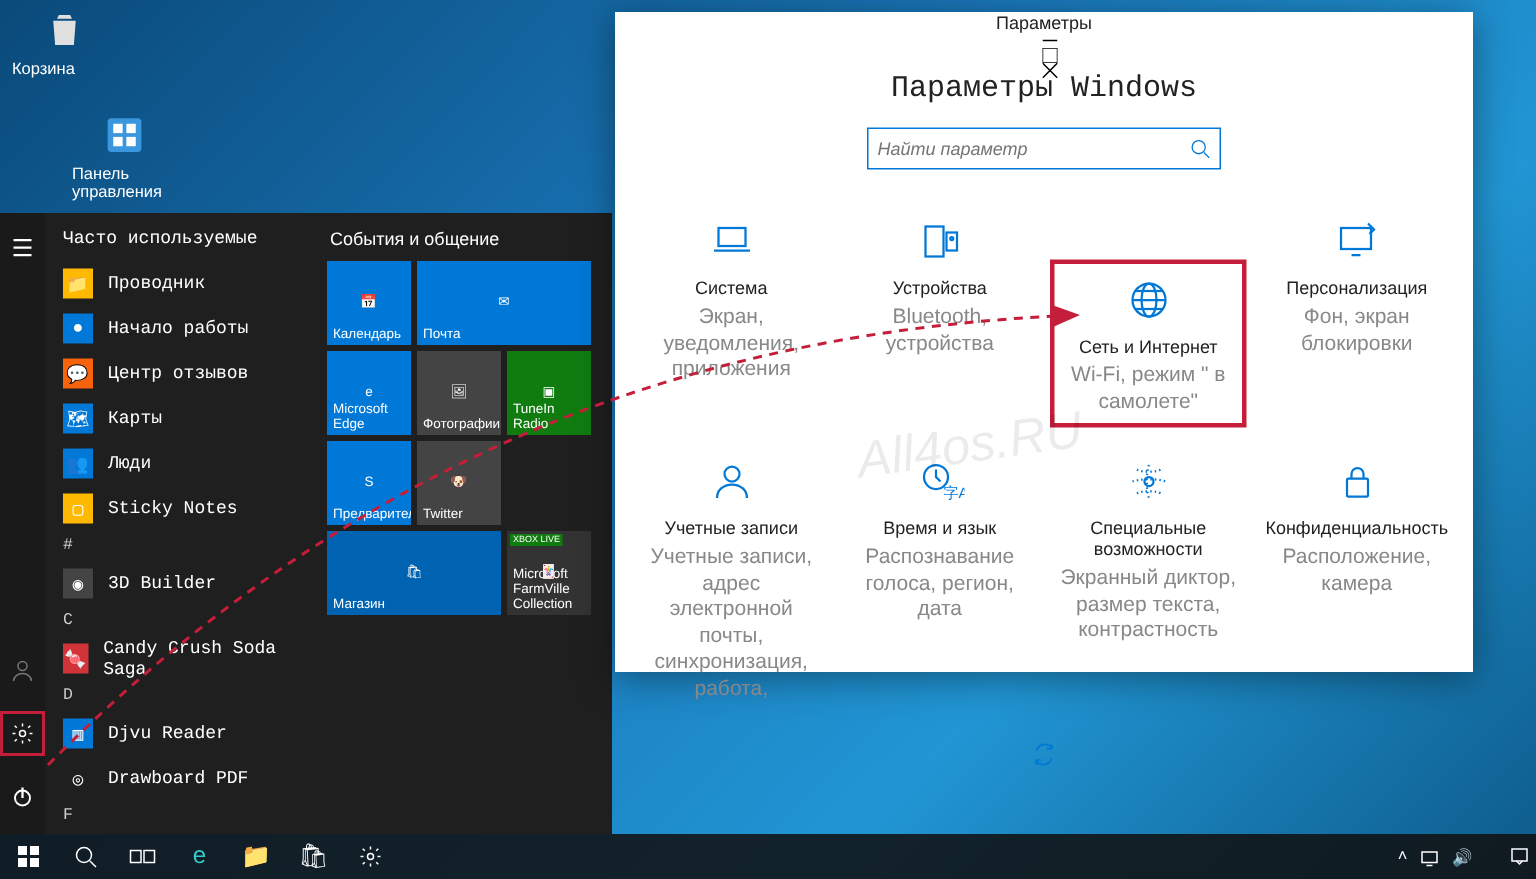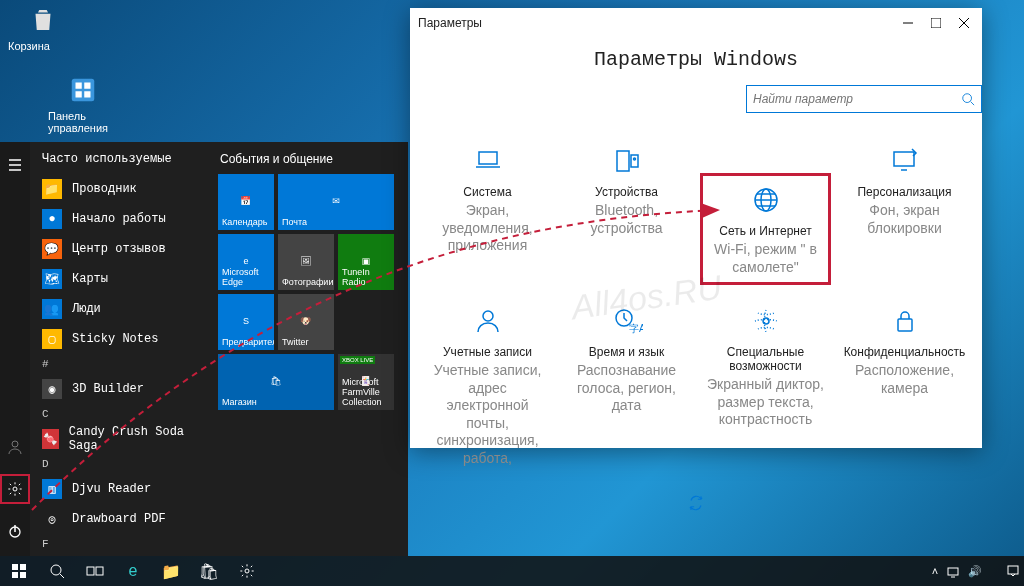--- a/index.html
+++ b/index.html
@@ -30,25 +30,25 @@
   .tiles-header { font-size:12px; margin:2px 0 8px 2px; }
   .tile-grid { display:grid; grid-template-columns: repeat(3, 56px); grid-auto-rows:56px; gap:4px; }
   .tile { background:#0078d7; display:flex; flex-direction:column; justify-content:flex-end; padding:3px 4px; font-size:9px; cursor:pointer; overflow:hidden; position:relative; }
   .tile .ti { position:absolute; top:50%; left:50%; transform:translate(-50%,-60%); }
   .tile.green { background:#107c10; }
   .tile.dark { background:#333; }
   .tile.photo { background:#444; }
   .tile.store { background:#0063b1; }
   
   .settings-win { position:absolute; left:410px; top:8px; width:572px; height:440px; background:#fff; color:#222; box-shadow:0 4px 24px rgba(0,0,0,.4); display:flex; flex-direction:column; }
-  .win-titlebar { height:30px; display:flex; align-items:center; padding:0 8px; font-size:12px; }
+  .win-titlebar { height:30px; display:flex; align-items:center; padding:0 8px; font-size:12px;flex-direction:column; }
   .win-titlebar .spacer { flex:1; }
   .win-ctrl { width:36px; height:30px; display:flex; align-items:center; justify-content:center; cursor:pointer; margin-right:-8px; }
   .win-heading { text-align:center; font-size:20px; font-weight:400; padding:10px 0 14px;font-family:Liberation Mono, monospace; }
-  .search-row { display:flex; justify-content:flex-end; margin-bottom:24px; }
+  .search-row { display:flex; justify-content:center; margin-bottom:24px; }
   .search-box { width:236px; height:28px; border:1px solid #0078d7; display:flex; align-items:center; padding:0 6px; }
   .search-box input { flex:1; border:none; outline:none; font-size:12px; font-style:italic; color:#888; }
   .cat-grid { display:grid; grid-template-columns: repeat(4, 1fr); gap:12px 8px; padding:0 12px; }
   .cat { text-align:center; padding:6px 4px; cursor:pointer; position:relative; }
   .cat .cat-ico { height:36px; display:flex; align-items:center; justify-content:center; margin-bottom:6px; color:#3b82f6; }
   .cat h4 { font-size:12px; font-weight:400; color:#222; margin-bottom:3px; }
   .cat p { font-size:14px; color:#888; line-height:1.25; }
   .cat.highlight { border:3px solid #c41e3a;margin-top:36px; }
   .sync-row { display:flex; justify-content:center; padding-top:6px; }
   .sync-row .cat { width:130px; }

